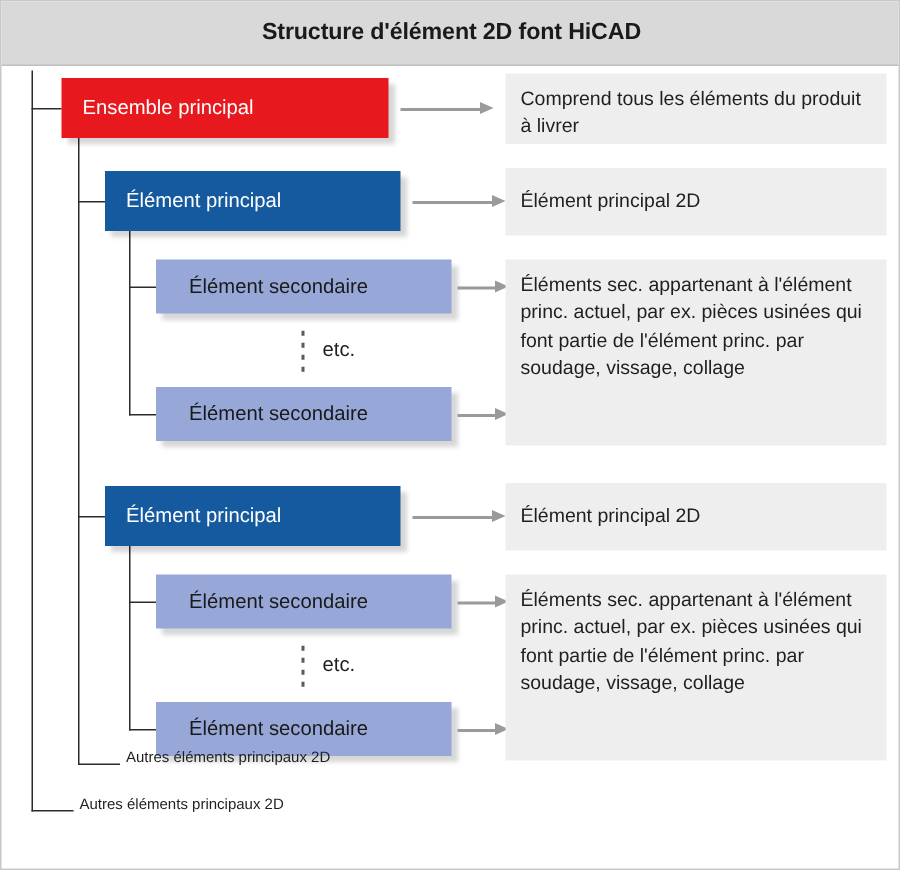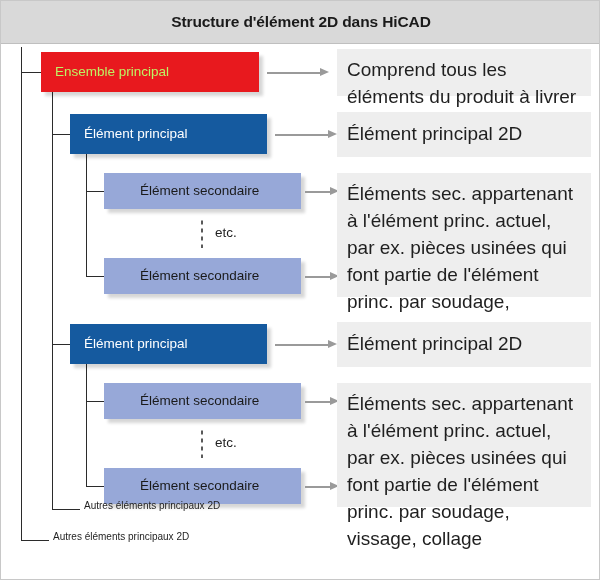--- a/index.html
+++ b/index.html
@@ -53,44 +53,44 @@
   }
   .node-label {
     font-size: 13.5px;
     line-height: 1.15;
     white-space: nowrap;
   }
   .node.root {
     background: #e8191e;
   }
   .node.root .node-label {
-    color: #bef264;
+    color: #ffffff;
     padding-left: 14px;
   }
   .node.main {
     background: #155a9f;
   }
   .node.main .node-label {
     color: #ffffff;
     padding-left: 14px;
   }
   .node.sub {
     background: #97a8d8;
   }
   .node.sub .node-label {
     color: #1a1a1a;
-    padding-left: 36px;
+    padding-left: 22px;
   }
   
   .desc {
     position: absolute;
     background: #eeeeee;
     box-sizing: border-box;
     padding: 8px 12px 8px 10px;
-    font-size: 19px;
+    font-size: 13px;
     line-height: 1.42;
     color: #1f1f1f;
   }
   .desc p { margin: 0; }
   
   .hline, .vline {
     position: absolute;
     background: #2b2b2b;
   }
   .hline { height: 1px; }
@@ -135,21 +135,21 @@
     color: #1f1f1f;
     white-space: nowrap;
   }
 </style>
 </head>
 <body>
 
 <div id="root">
 
   <div class="header">
-    <div class="header-title">Structure d'élément 2D dans HiCAD</div>
+    <div class="header-title">Structure d'élément 2D font HiCAD</div>
   </div>
 
   <div class="canvas">
 
     <div class="vline" style="left:20px; top:3px; height:494px;"></div>
 
     <div class="hline" style="left:20px; top:28px; width:20px;"></div>
 
     <div class="hline" style="left:20px; top:496px; width:28px;"></div>
 

